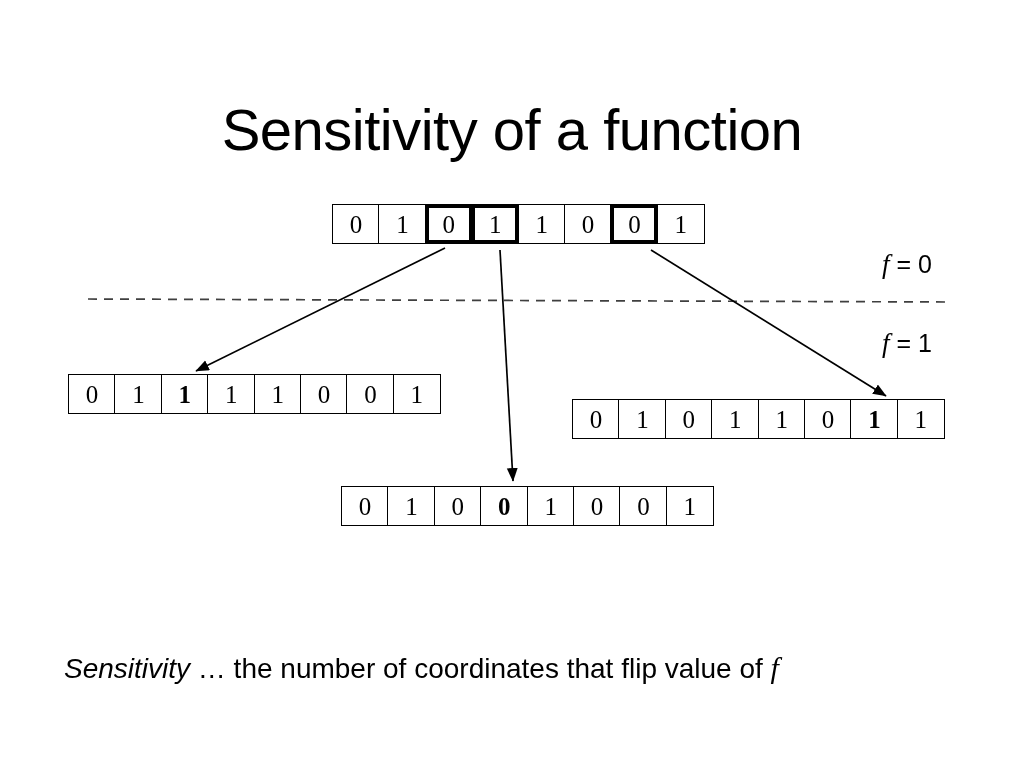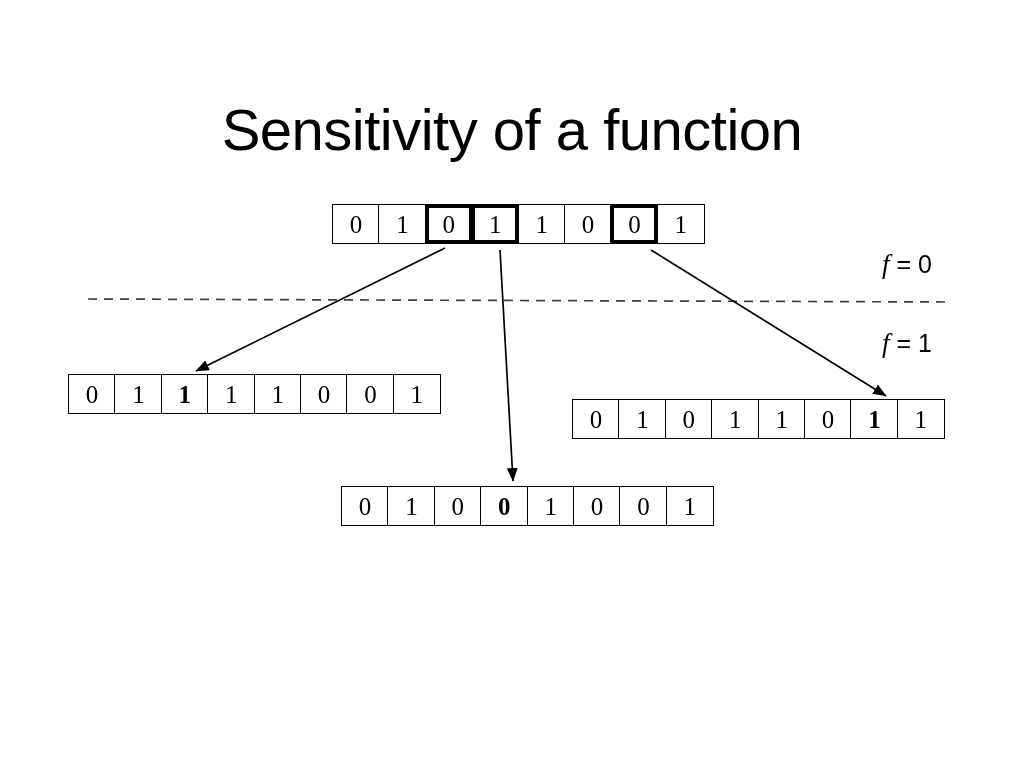--- a/index.html
+++ b/index.html
@@ -188,14 +188,17 @@
       </marker>
     </defs>
     <line id="divider-line" x1="88" y1="299" x2="950" y2="302" stroke="#3f3f3f" stroke-width="1.7" stroke-dasharray="9 7"></line>
     <g id="arrow-group">
         <line x1="445" y1="248" x2="196" y2="371" stroke="#000000" stroke-width="1.7" marker-end="url(#arrowhead)"></line>
         <line x1="500" y1="250" x2="513" y2="481" stroke="#000000" stroke-width="1.7" marker-end="url(#arrowhead)"></line>
         <line x1="651" y1="250" x2="886" y2="396" stroke="#000000" stroke-width="1.7" marker-end="url(#arrowhead)"></line>
       </g>
   </svg>
 
+  <div id="caption">
+    <span class="term">Sensitivity</span><span> … the number of coordinates that flip value of </span><span class="f-sym">f</span>
+  </div>
 
 </div>
 
 </body></html>

